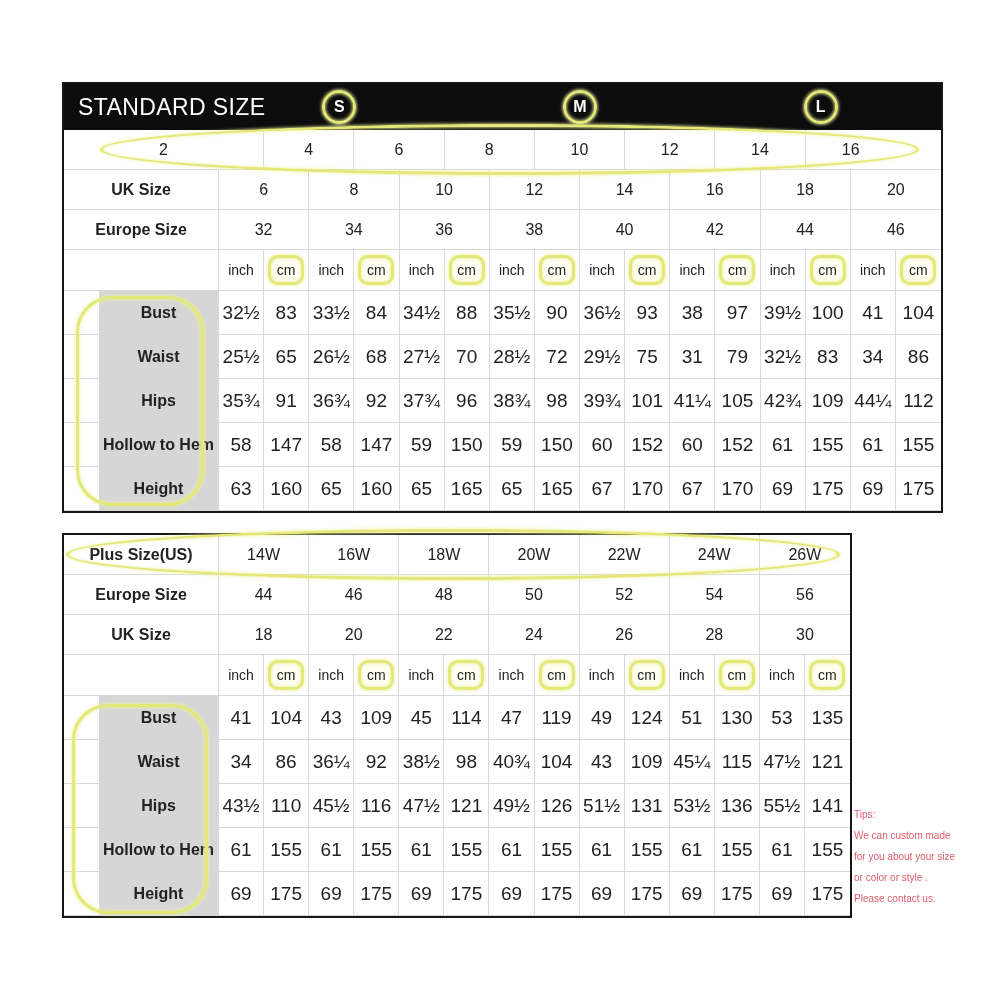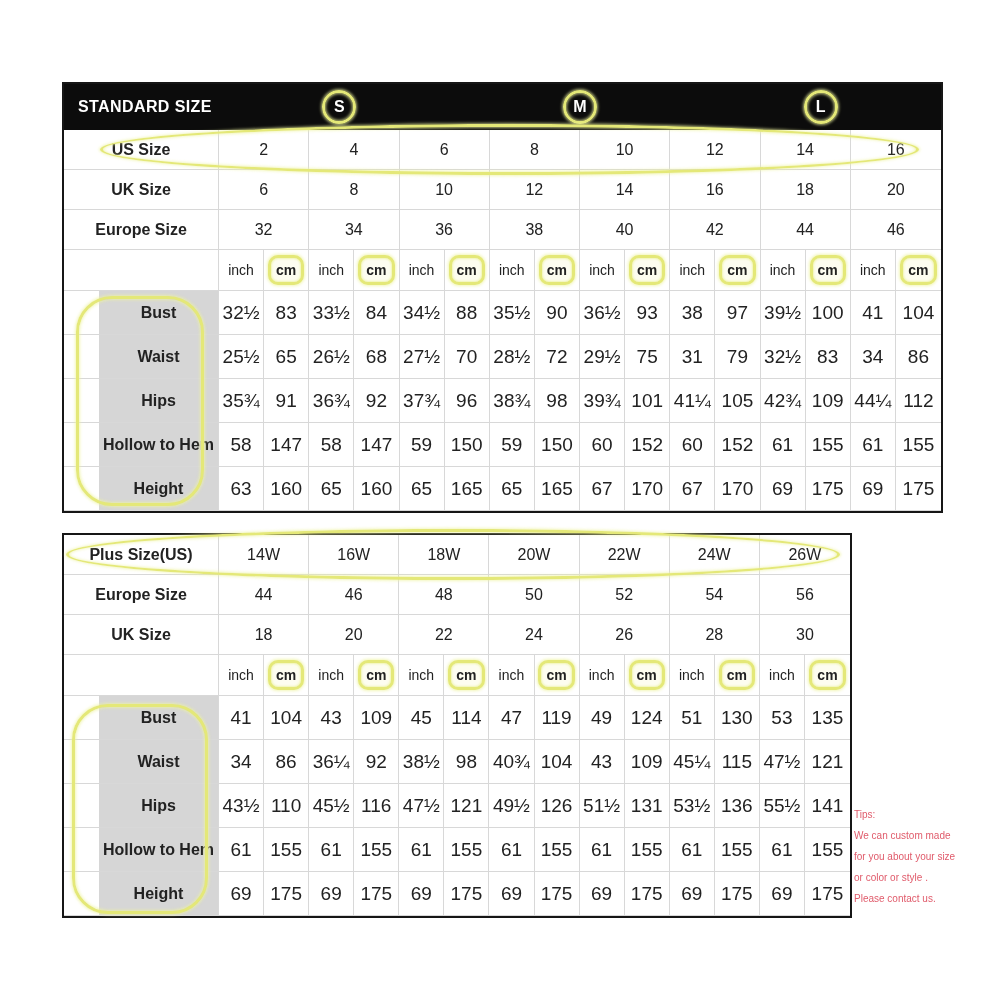--- a/index.html
+++ b/index.html
@@ -14,21 +14,21 @@
   body{background:#ffffff;font-family:"Liberation Sans","DejaVu Sans",sans-serif;}
   .page{position:relative;width:1000px;height:1000px;background:#fff;overflow:hidden;}
 
   
   .size-table{position:absolute;background:#fff;border:2px solid #161616;}
   .size-table.standard{left:62px;top:82px;width:881px;}
   .size-table.plus{left:62px;top:533px;width:790px;text-align:center;}
 
   
   .bar{position:relative;height:46px;background:var(--bar-bg);display:flex;align-items:center;}
-  .bar-title{color:#fff;font-weight:700;font-size:16px;letter-spacing:.4px;padding-left:14px;white-space:nowrap;}
+  .bar-title{color:#fff;font-weight:400;font-size:23px;letter-spacing:.4px;padding-left:14px;white-space:nowrap;}
   .bar-groups{position:absolute;left:155px;right:0;top:0;bottom:0;display:flex;}
   .bar-group{flex:1;display:flex;align-items:center;justify-content:center;}
   .circle{width:34px;height:34px;border:3px solid var(--accent);border-radius:50%;
           display:flex;align-items:center;justify-content:center;
           color:#fff;font-weight:700;font-size:16px;
           box-shadow:0 0 3px 1px var(--accent-glow), inset 0 0 3px 1px var(--accent-glow);}
   .circle.wide{width:46px;height:33px;}
 
   
   .row{position:relative;display:grid;grid-template-columns:155px repeat(var(--cols),1fr);
@@ -42,21 +42,21 @@
   .lab{font-weight:700;font-size:16px;color:#111;}
   .lab.gray{background:var(--label-bg);margin-left:35px;}
   .val{grid-column:span 2;font-size:16px;}
   .unit{font-size:14px;color:#2e2e2e;}
   .mval{font-size:19px;}
 
   
   .cm-box{display:flex;align-items:center;justify-content:center;min-width:36px;height:30px;padding:0 5px;
           border:3px solid var(--accent);border-radius:10px;background:#fdfdf0;
           box-shadow:0 0 3px 1px var(--accent-glow), inset 0 0 2px 1px var(--accent-glow);
-          border-right:3px solid var(--accent) !important;font-weight:bold;}
+          border-right:3px solid var(--accent) !important;}
   .row-oval{position:absolute;top:-6px;bottom:-6px;border:3px solid var(--accent);border-radius:50%;
             box-shadow:0 0 3px 1px var(--accent-glow), inset 0 0 3px 1px var(--accent-glow);
             pointer-events:none;z-index:6;border-right:3px solid var(--accent) !important;}
   .standard .row-oval{left:36px;right:22px;}
   .plus .row-oval{left:2px;right:10px;}
   .label-oval{position:absolute;border:3px solid var(--accent);border-radius:36px;
               box-shadow:0 0 3px 1px var(--accent-glow), inset 0 0 3px 1px var(--accent-glow);
               pointer-events:none;z-index:6;}
   .standard .label-oval{left:12px;width:128px;top:212px;height:210px;}
   .plus .label-oval{left:8px;width:136px;top:169px;height:210px;}
@@ -81,21 +81,20 @@
           <div class="bar-group">
             <div class="circle">M</div>
           </div>
           <div class="bar-group">
             <div class="circle">L</div>
           </div>
         </div>
       </div>
       <div class="row size-row">
         <div class="row-oval"></div>
-        <div class="lab">US Size</div>
         <div class="val">2</div>
         <div class="val">4</div>
         <div class="val">6</div>
         <div class="val">8</div>
         <div class="val">10</div>
         <div class="val">12</div>
         <div class="val">14</div>
         <div class="val noline">16</div>
       </div>
       <div class="row size-row">

